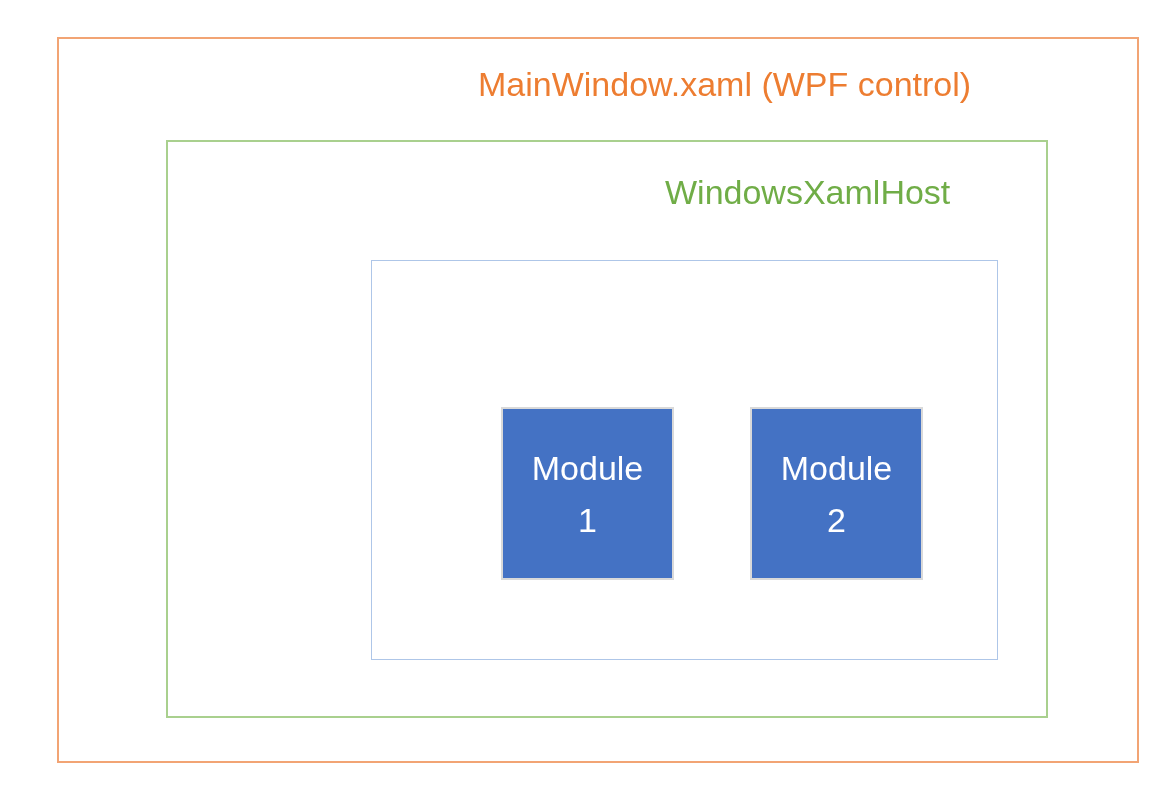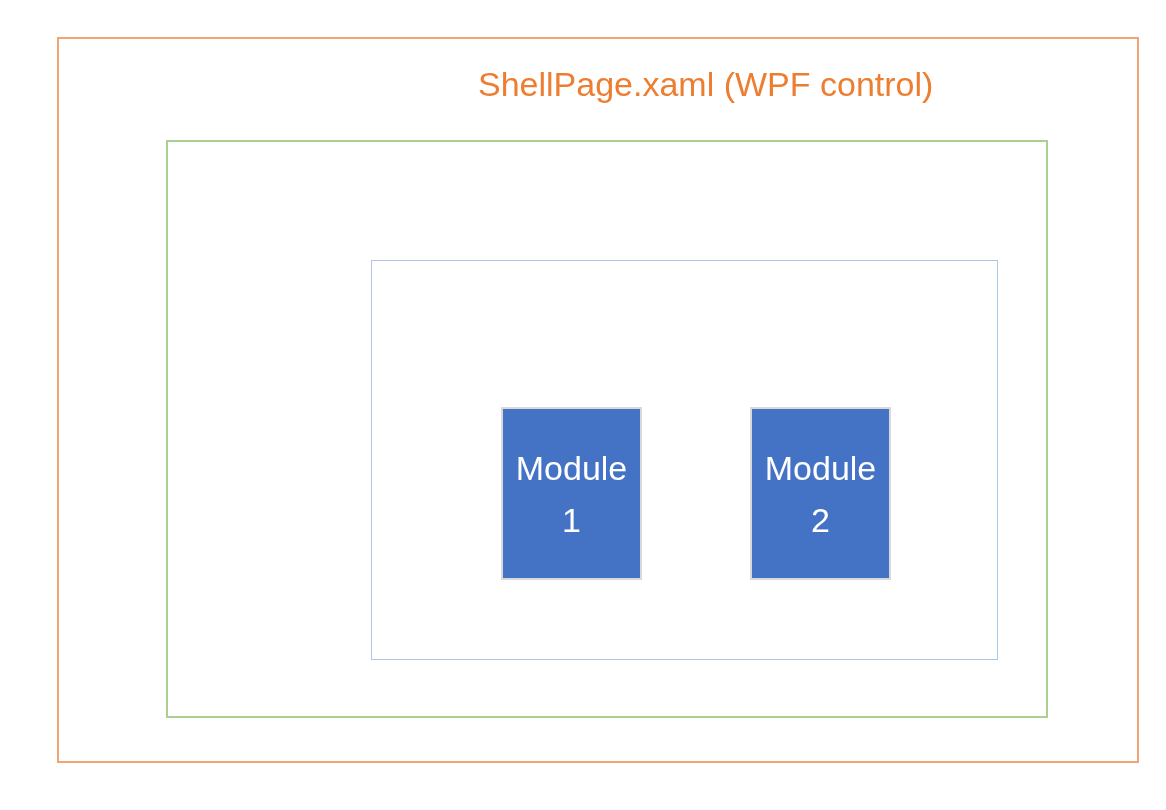--- a/index.html
+++ b/index.html
@@ -59,21 +59,21 @@
     color: var(--c-host-text, #70AD47);
   }
   .label-shell {
     left: 408px;
     top: 306px;
     color: var(--c-shell-text, #4472C4);
   }
   .module-box {
     position: absolute;
     top: 407px;
-    width: 141px;
+    width: 173px;
     height: 173px;
     background: var(--c-module-fill, #4472C4);
     border: 2px solid var(--c-module-border, #D9D9D9);
     box-sizing: border-box;
     display: flex;
     flex-direction: column;
     align-items: center;
     justify-content: center;
     color: var(--c-module-text, #FFFFFF);
     font-size: 34px;
@@ -82,23 +82,24 @@
   }
   .module-1 { left: 501px; }
   .module-2 { left: 750px; }
 </style>
 </head>
 <body>
 
 <div class="stage">
 
   <div class="box outer-box"></div>
-  <div class="diagram-label label-outer">ShellPage.xaml (WPF control)</div>
+  <div class="diagram-label label-outer">MainWindow.xaml (WPF control)</div>
 
   <div class="box host-box"></div>
+  <div class="diagram-label label-host">WindowsXamlHost</div>
 
   <div class="box shell-box"></div>
 
   <div class="module-box module-1">
     <span>Module</span>
     <span>1</span>
   </div>
 
   <div class="module-box module-2">
     <span>Module</span>

